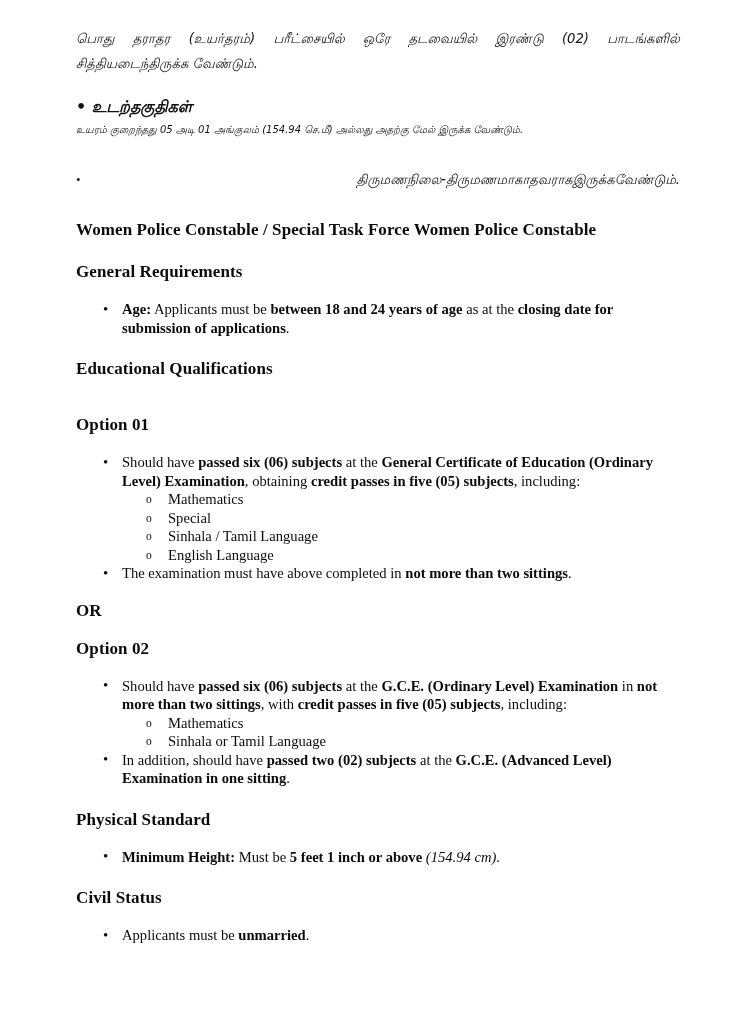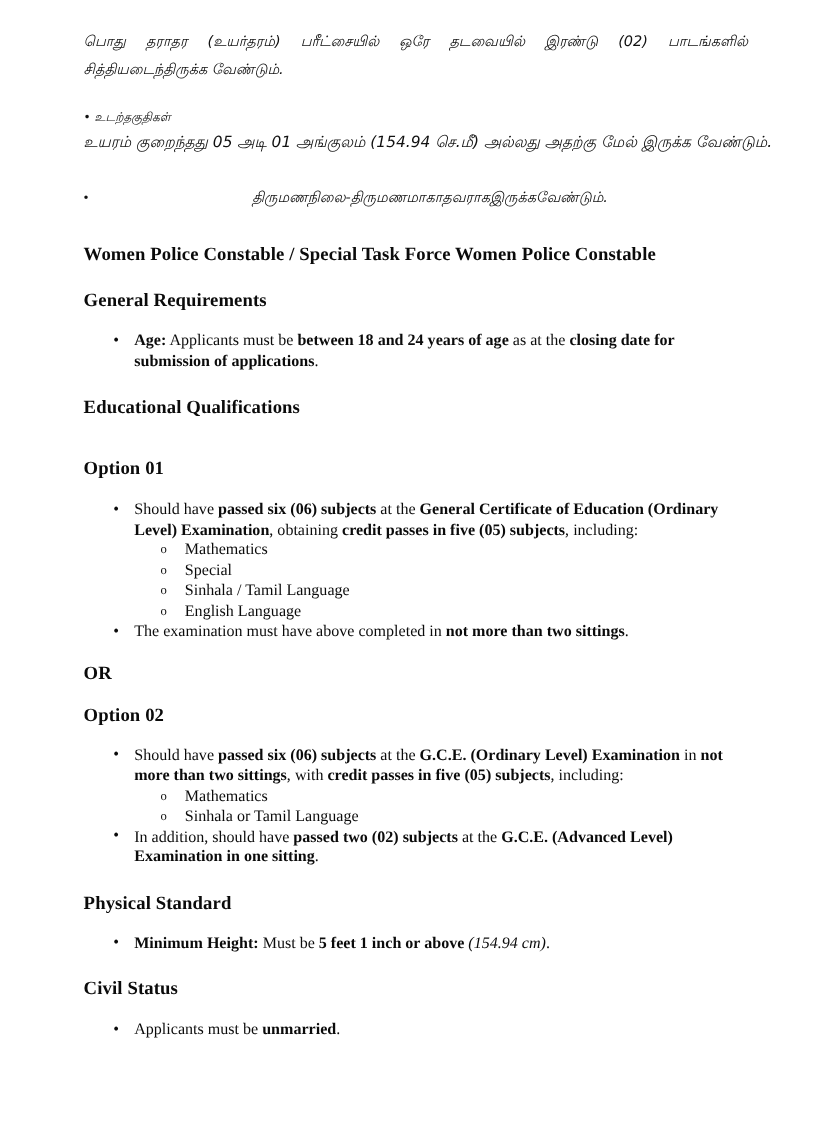--- a/index.html
+++ b/index.html
@@ -43,49 +43,49 @@
     color: #111111;
     font-style: italic;
   }
   .tamil-para {
     text-align: justify;
     text-justify: inter-word;
     margin: 0 0 20px 0;
   }
 
   .tamil-bullet-head {
-    font-weight: normal;
+    font-weight: bold;
     font-style: italic;
     margin: 14px 0 1px 0;
-    font-size: 11px;
+    font-size: 16px;
     line-height: 22px;
   }
   .tamil-sub {
     margin: 0 0 26px 0;
-    font-size: 14px;
+    font-size: 10px;
     line-height: 22px;
     white-space: nowrap;
   }
 
   .tamil-row {
     display: flex;
     align-items: baseline;
     margin: 0 0 28px 0;
   }
   .tamil-row .bdot {
     width: 26px;
     flex: 0 0 26px;
     font-style: normal;
     font-size: 13px;
     font-family: "Liberation Serif", serif;
   }
   .tamil-row .spread {
     flex: 1 1 auto;
     display: flex;
-    justify-content: center;
+    justify-content: flex-end;
   }
 
   
   .en {
     font-size: 14.6px;
     line-height: 18px;
   }
   h2.sec {
     font-size: 17px;
     font-weight: bold;

